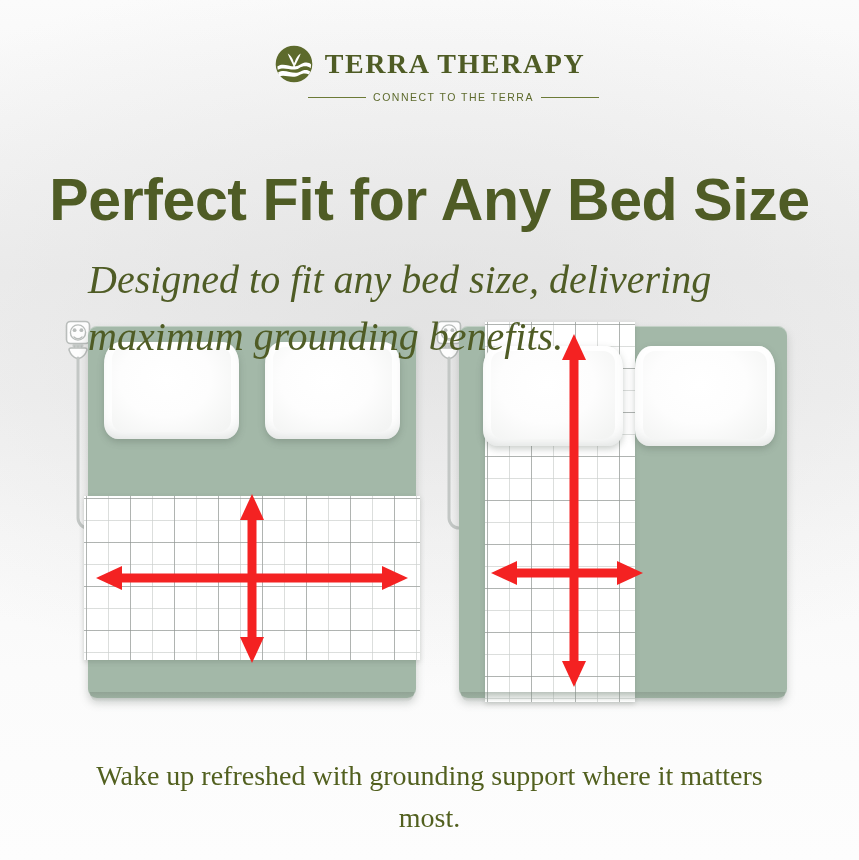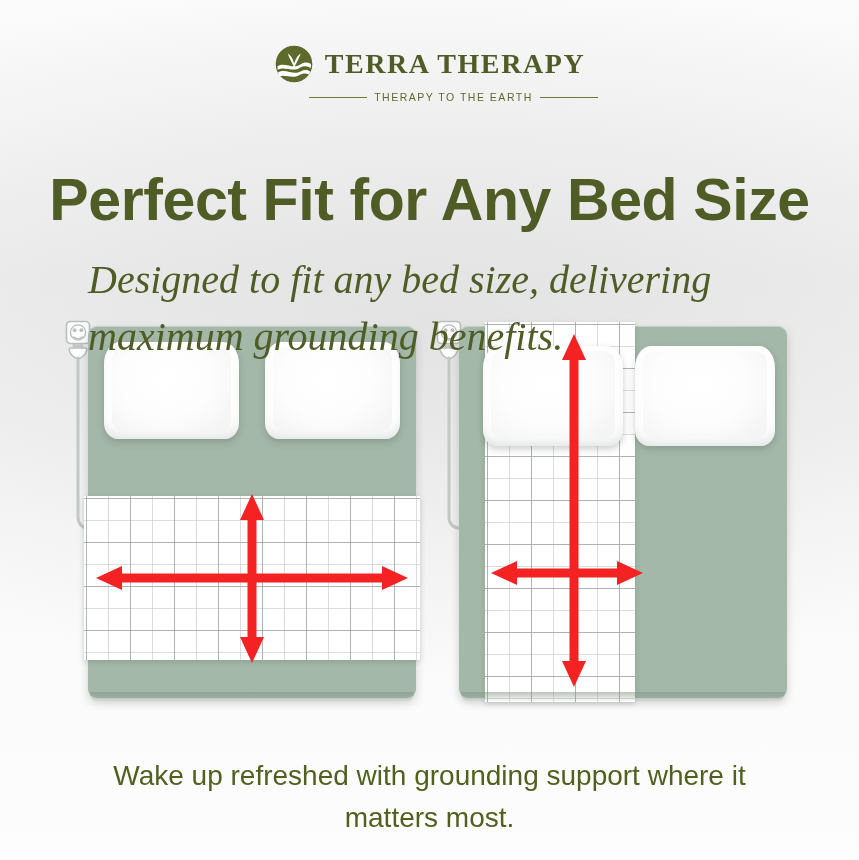--- a/index.html
+++ b/index.html
@@ -118,21 +118,21 @@
     z-index: 3;
   }
 
   
   .footer-text {
     position: absolute;
     top: 727px;
     left: 70px;
     right: 70px;
     text-align: center;
-    font-family: Liberation Sans, sans-serif;
+    font-family: Liberation Serif, serif;
     font-size: 28px;
     line-height: 1.5;
     color: #52601f;
     z-index: 3;
   }
 
   
   .beds {
     position: absolute;
     top: 318px;
@@ -250,21 +250,21 @@
                    L42 36.5 C38 34.5, 34 35, 30 37.5 C22 42, 13 36, 6 39 Z" fill="#ffffff"></path>
           <path d="M24 25.5 C24 19, 20 13.5, 16.5 11.5 C18.5 17, 20.5 20.5, 23 25.5 Z" fill="#ffffff"></path>
           <path d="M24.6 25.5 C24.6 19, 28.6 13.5, 32.1 11.5 C30.1 17, 28.1 20.5, 25.6 25.5 Z" fill="#ffffff"></path>
           <rect x="23.1" y="22" width="2" height="7" rx="1" fill="#ffffff"></rect>
         </svg>
       </span>
       <span class="brand-name">TERRA THERAPY</span>
     </div>
     <div class="brand-tagline-row">
       <span class="tag-rule"></span>
-      <span class="brand-tagline">THERAPY TO THE EARTH</span>
+      <span class="brand-tagline">CONNECT TO THE TERRA</span>
       <span class="tag-rule"></span>
     </div>
   </div>
 
   <h1 class="headline">Perfect Fit for Any Bed Size</h1>
   <p class="subhead">Designed to fit any bed size, delivering maximum grounding benefits.</p>
 
   <div class="beds">
 
     <div class="bed-unit left">

